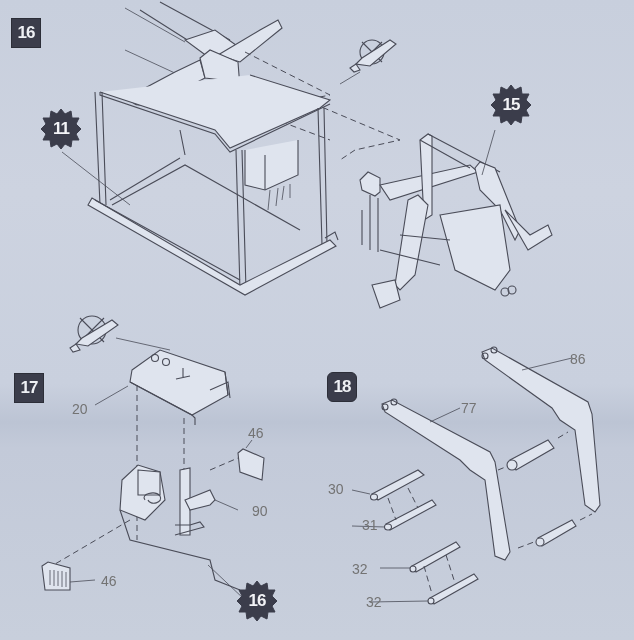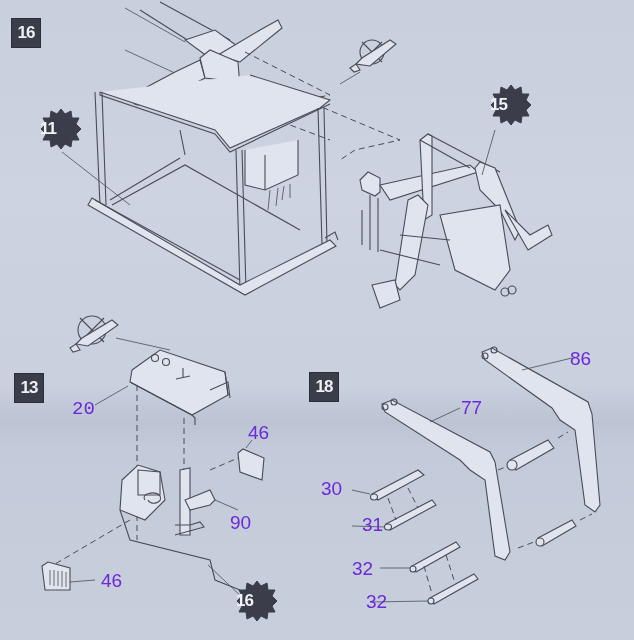--- a/index.html
+++ b/index.html
@@ -12,25 +12,25 @@
     .step-badge {
       position: absolute; width: 28px; height: 28px;
       background: #3b3d4b; color: #eef0f4;
       font-weight: bold; font-size: 17px; line-height: 28px; text-align: center;
       letter-spacing: -1px; border: 1px solid #2c2e38;
     }
     .ref-badge { position: absolute; width: 42px; height: 42px; }
     .ref-badge svg { position: absolute; left: 0; top: 0; }
     .ref-badge span {
       position: absolute; left: 0; top: 0; width: 42px; height: 42px;
-      line-height: 42px; color: #f2f3f6;
+      line-height: 42px; text-align: center; color: #f2f3f6;
       font-weight: bold; font-size: 17px; letter-spacing: -1px;
     }
     .part-label {
-      position: absolute; color: #6d28d9; font-size: 19px; line-height: 18px;
+      position: absolute; color: #737373; font-size: 14px; line-height: 18px;
     }
     svg.art { position: absolute; left: 0; top: 0; }
     .ln { stroke: #4a4c58; stroke-width: 1.1; fill: none; }
     .lf { stroke: #4a4c58; stroke-width: 1.1; fill: #dfe4ee; }
     .ld { stroke: #4a4c58; stroke-width: 1; fill: none; stroke-dasharray: 6 4; }
     .lt { stroke: #4a4c58; stroke-width: 0.8; fill: none; }
     .dk { fill: #3b3d4b; stroke: #3b3d4b; }
   </style>
 </head>
 <body>
@@ -163,46 +163,46 @@
       <path class="lf" d="M412 566 L456 542 L460 547 L416 572 Z"></path>
       <ellipse class="lf" cx="413" cy="569" rx="3" ry="3"></ellipse>
       <path class="lf" d="M430 598 L474 574 L478 579 L434 604 Z"></path>
       <ellipse class="lf" cx="431" cy="601" rx="3" ry="3"></ellipse>
       <path class="ld" d="M424 566 L432 594 M446 555 L454 580"></path>
       <path class="lt" d="M380 568 L410 568 M370 602 L428 601"></path>
     </g>
   </svg>
 
   <div class="step-badge" style="left:11px; top:18px;">16</div>
-  <div class="step-badge" style="left:14px; top:373px;">13</div>
-  <div class="step-badge" style="left:309px; top:372px;">18</div>
+  <div class="step-badge" style="left:14px; top:373px;">17</div>
+  <div class="step-badge" style="left:327px; top:372px;border-radius:6px;">18</div>
 
   <div class="ref-badge" style="left:40px; top:108px;">
     <svg width="42" height="42" viewBox="0 0 42 42">
       <polygon class="dk" points="21,1 25,6 31,3 32,10 39,10 36,16 41,21 36,26 39,32 32,32 31,39 25,36 21,41 17,36 11,39 10,32 3,32 6,26 1,21 6,16 3,10 10,10 11,3 17,6"></polygon>
     </svg>
     <span>11</span>
   </div>
   <div class="ref-badge" style="left:490px; top:84px;">
     <svg width="42" height="42" viewBox="0 0 42 42">
       <polygon class="dk" points="21,1 25,6 31,3 32,10 39,10 36,16 41,21 36,26 39,32 32,32 31,39 25,36 21,41 17,36 11,39 10,32 3,32 6,26 1,21 6,16 3,10 10,10 11,3 17,6"></polygon>
     </svg>
     <span>15</span>
   </div>
   <div class="ref-badge" style="left:236px; top:580px;">
     <svg width="42" height="42" viewBox="0 0 42 42">
       <polygon class="dk" points="21,1 25,6 31,3 32,10 39,10 36,16 41,21 36,26 39,32 32,32 31,39 25,36 21,41 17,36 11,39 10,32 3,32 6,26 1,21 6,16 3,10 10,10 11,3 17,6"></polygon>
     </svg>
     <span>16</span>
   </div>
 
-  <div class="part-label" style="left:72px; top:400px;font-family:Liberation Mono, monospace;">20</div>
+  <div class="part-label" style="left:72px; top:400px;">20</div>
   <div class="part-label" style="left:248px; top:424px;">46</div>
-  <div class="part-label" style="left:230px; top:502px;margin-top:12px;">90</div>
+  <div class="part-label" style="left:252px; top:502px;">90</div>
   <div class="part-label" style="left:101px; top:572px;">46</div>
   <div class="part-label" style="left:570px; top:350px;">86</div>
   <div class="part-label" style="left:461px; top:399px;">77</div>
-  <div class="part-label" style="left:321px; top:480px;">30</div>
+  <div class="part-label" style="left:328px; top:480px;">30</div>
   <div class="part-label" style="left:334px; top:516px;margin-left:28px;">31</div>
   <div class="part-label" style="left:352px; top:560px;">32</div>
   <div class="part-label" style="left:366px; top:593px;">32</div>
 
 </div>
 
 </body></html>

